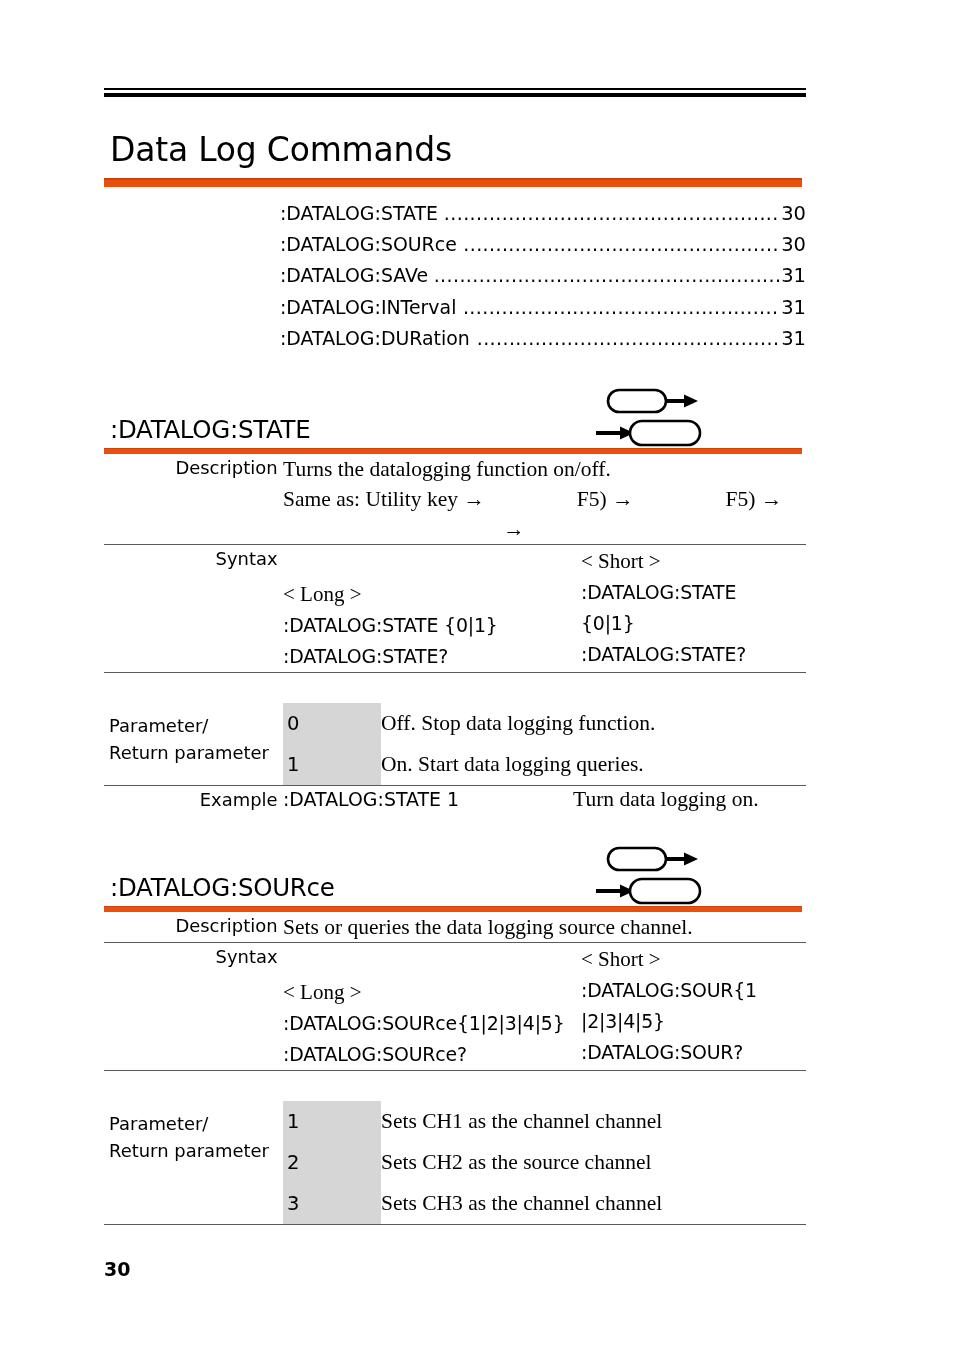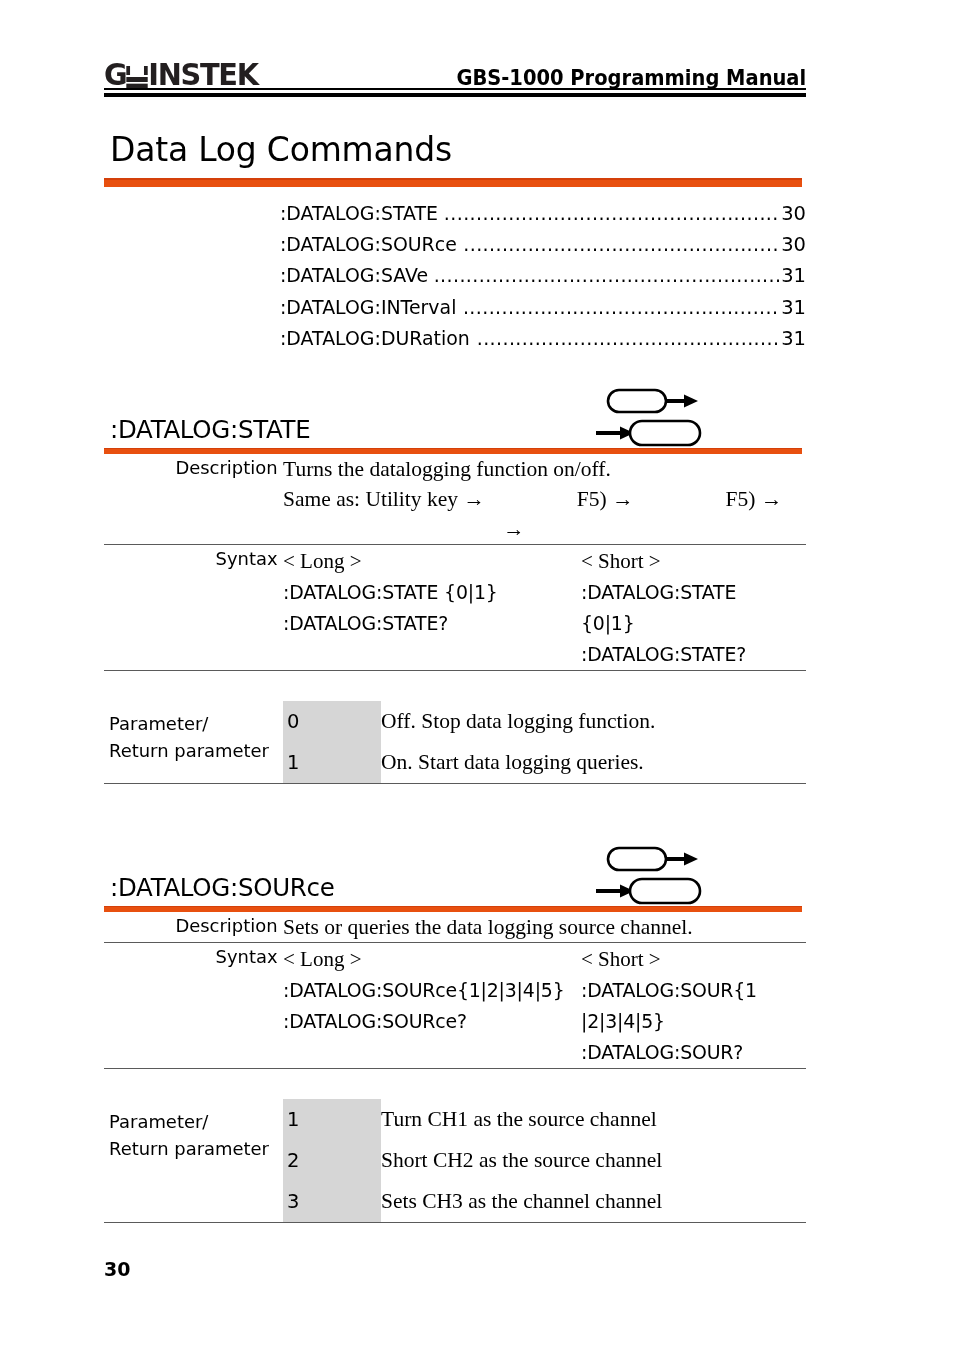--- a/index.html
+++ b/index.html
@@ -232,21 +232,21 @@
   .gap-a { display:inline-block; width: 92px; }
   .gap-b { display:inline-block; width: 92px; }
   .desc-arrow2 { padding-left: 220px; }
 
   .syntax-cell {
     padding: 9px 0 10px 0;
   }
   .syn-grid {
     display: flex;
   }
-  .syn-col-long { width: 298px; flex: 0 0 298px; }
+  .syn-col-long { width: 298px; flex: 0 0 298px; margin-top: 33px; }
   .syn-col-short { flex: 1 1 auto; }
 
   .syn-header {
     font-family: "Liberation Serif", serif;
     font-size: 21px;
     line-height: 32px;
     color: #000;
     white-space: nowrap;
   }
   .syn-mono {
@@ -340,24 +340,20 @@
     font-size: 19px;
     line-height: 1;
     color: #000;
   }
 </style>
 </head>
 <body>
 
 <div class="page">
 
-  <div class="header">
-    <div class="logo"><span>G</span><span class="w-glyph"></span><span>INSTEK</span></div>
-    <div class="header-title">GBS-1000 Programming Manual</div>
-  </div>
   <div class="header-rule-thin"></div>
   <div class="header-rule-thick"></div>
 
   <div class="page-title">Data Log Commands</div>
   <div class="title-rule"></div>
 
   <div class="toc">
     <div class="toc-row">
       <span class="toc-label">:DATALOG:STATE</span>
         <span class="toc-dots">........................................................</span>
@@ -459,20 +455,31 @@
                 </div>
                 <div class="param-row">
                   <div class="param-key">1</div>
                   <div class="param-desc">On. Start data logging queries.</div>
                 </div>
               </div>
             </div>
           </td>
         </tr>
 
+        <tr>
+          <td class="label-cell">
+            <span class="lbl">Example</span>
+          </td>
+          <td class="example-cell">
+            <div class="example-row">
+              <div class="ex-cmd">:DATALOG:STATE 1</div>
+              <div class="ex-note">Turn data logging on.</div>
+            </div>
+          </td>
+        </tr>
       </tbody>
     </table>
   </div>
 
   <div class="cmd-section" style="top:836px;">
 
     <div class="cmd-head">
       <div class="cmd-name">:DATALOG:SOURce</div>
       <div class="cmd-icons">
         <svg class="icon-set" width="96" height="30" viewBox="0 0 96 30">
@@ -525,25 +532,25 @@
           <td colspan="2" style="padding:0;">
             <div class="param-cell-wrap">
               <div class="grey-block"></div>
               <div class="param-label-abs">
                 <span>Parameter/</span>
                 <span>Return parameter</span>
               </div>
               <div class="param-rows" style="margin-left:179px;">
                 <div class="param-row">
                   <div class="param-key">1</div>
-                  <div class="param-desc">Turn CH1 as the source channel</div>
+                  <div class="param-desc">Sets CH1 as the channel channel</div>
                 </div>
                 <div class="param-row">
                   <div class="param-key">2</div>
-                  <div class="param-desc">Short CH2 as the source channel</div>
+                  <div class="param-desc">Sets CH2 as the source channel</div>
                 </div>
                 <div class="param-row">
                   <div class="param-key">3</div>
                   <div class="param-desc">Sets CH3 as the channel channel</div>
                 </div>
               </div>
             </div>
           </td>
         </tr>
       </tbody>

